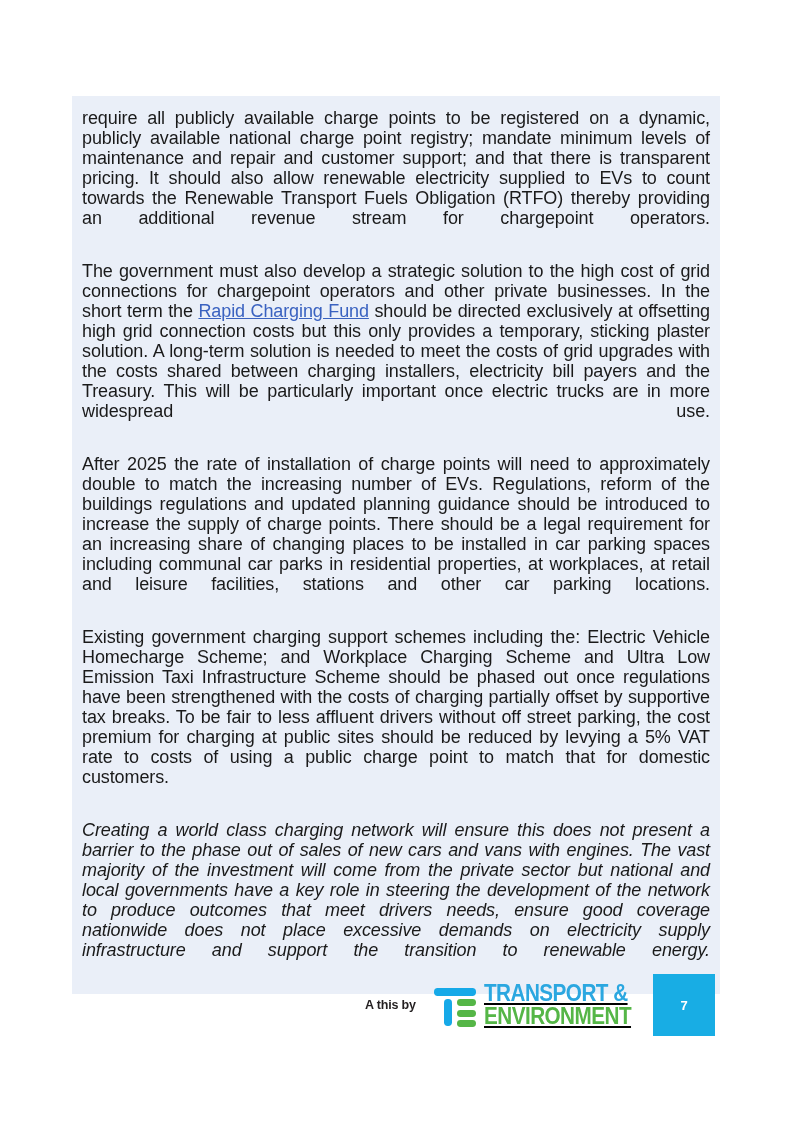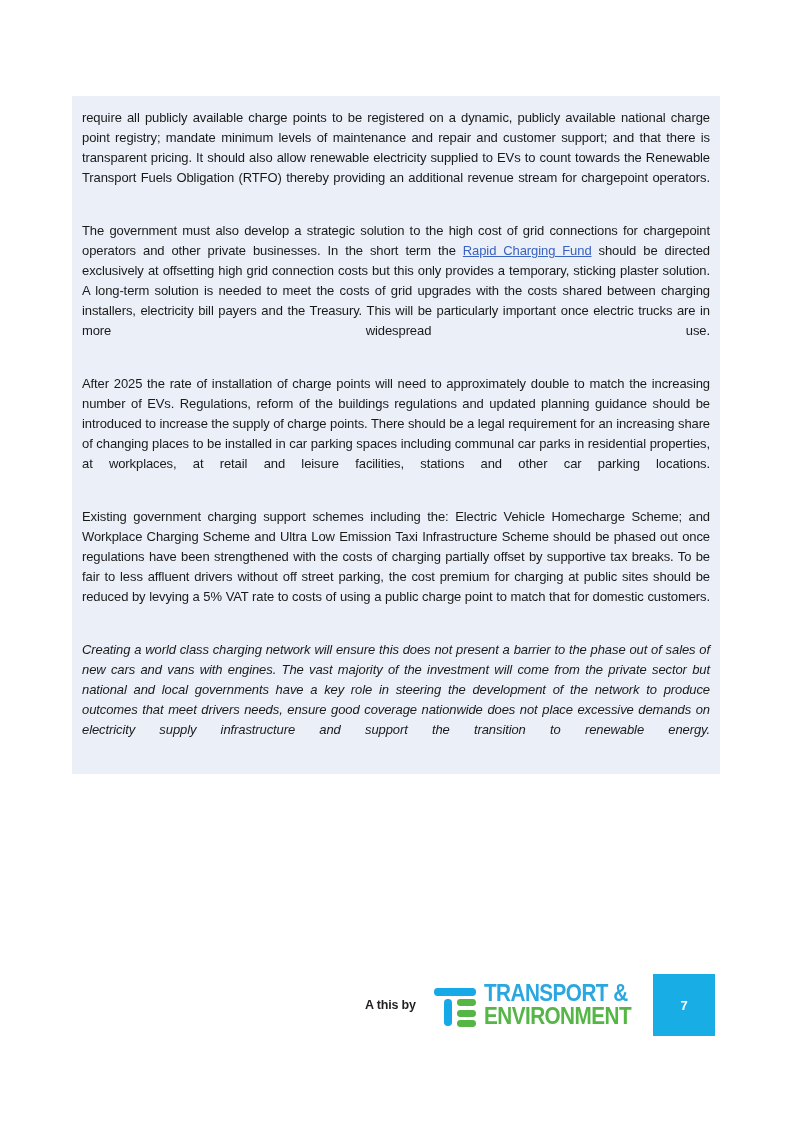--- a/index.html
+++ b/index.html
@@ -28,21 +28,21 @@
     top: 96px;
     width: 648px;
     padding: 12px 10px 14px 10px;
     box-sizing: border-box;
     background: #eaeff8;
   }
 
   .para {
     margin: 0 0 13px 0;
     font-family: "Liberation Sans", sans-serif;
-    font-size: 13px;
+    font-size: 18px;
     line-height: 20px;
     color: #1a1a1a;
     text-align: justify;
     text-justify: inter-word;
     letter-spacing: -0.1px;
   }
   .para:last-child {
     margin-bottom: 0;
     font-style: italic;
   }
@@ -128,20 +128,21 @@
   }
   .lm-bar1 { top: 16px; }
   .lm-bar2 { top: 26.5px; }
   .lm-bar3 { top: 37px; }
 
   .logo-words {
     display: flex;
     flex-direction: column;
     justify-content: space-between;
     line-height: 1;
+    text-decoration: underline;
   }
   .logo-line {
     font-family: "Liberation Sans", sans-serif;
     font-weight: bold;
     font-size: 23px;
     line-height: 23px;
     letter-spacing: -0.6px;
     transform: scaleX(0.9);
     transform-origin: left center;
     white-space: nowrap;

